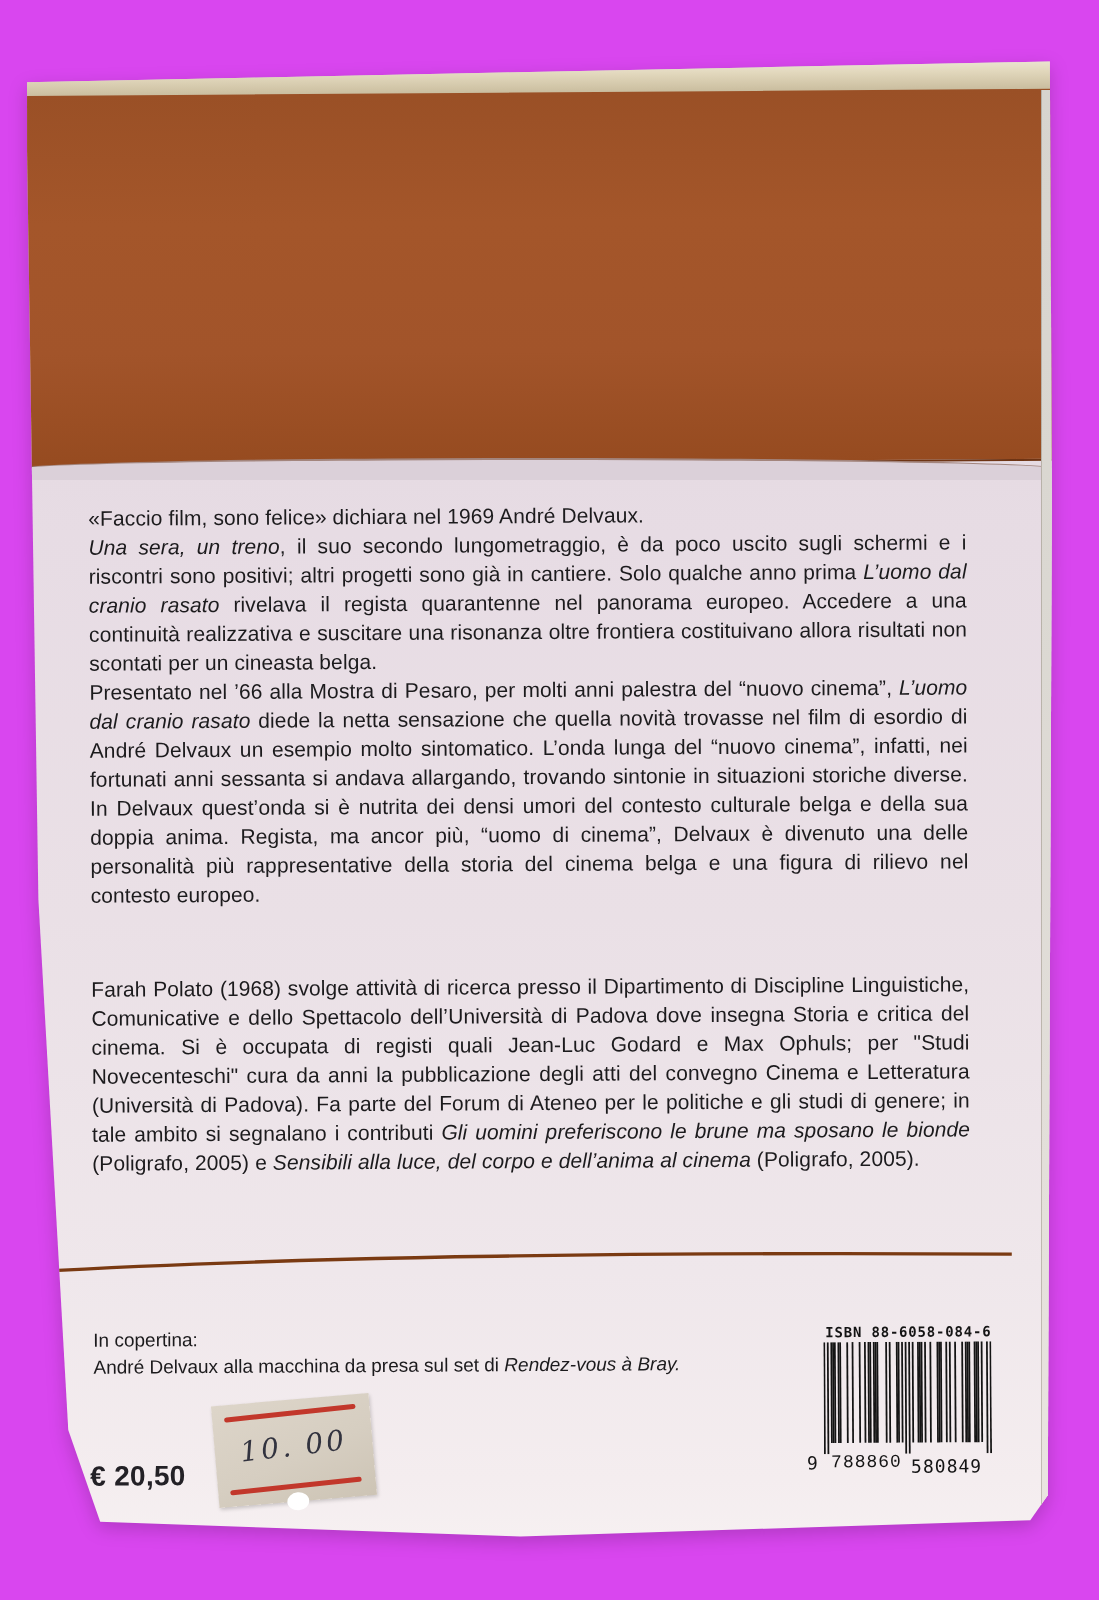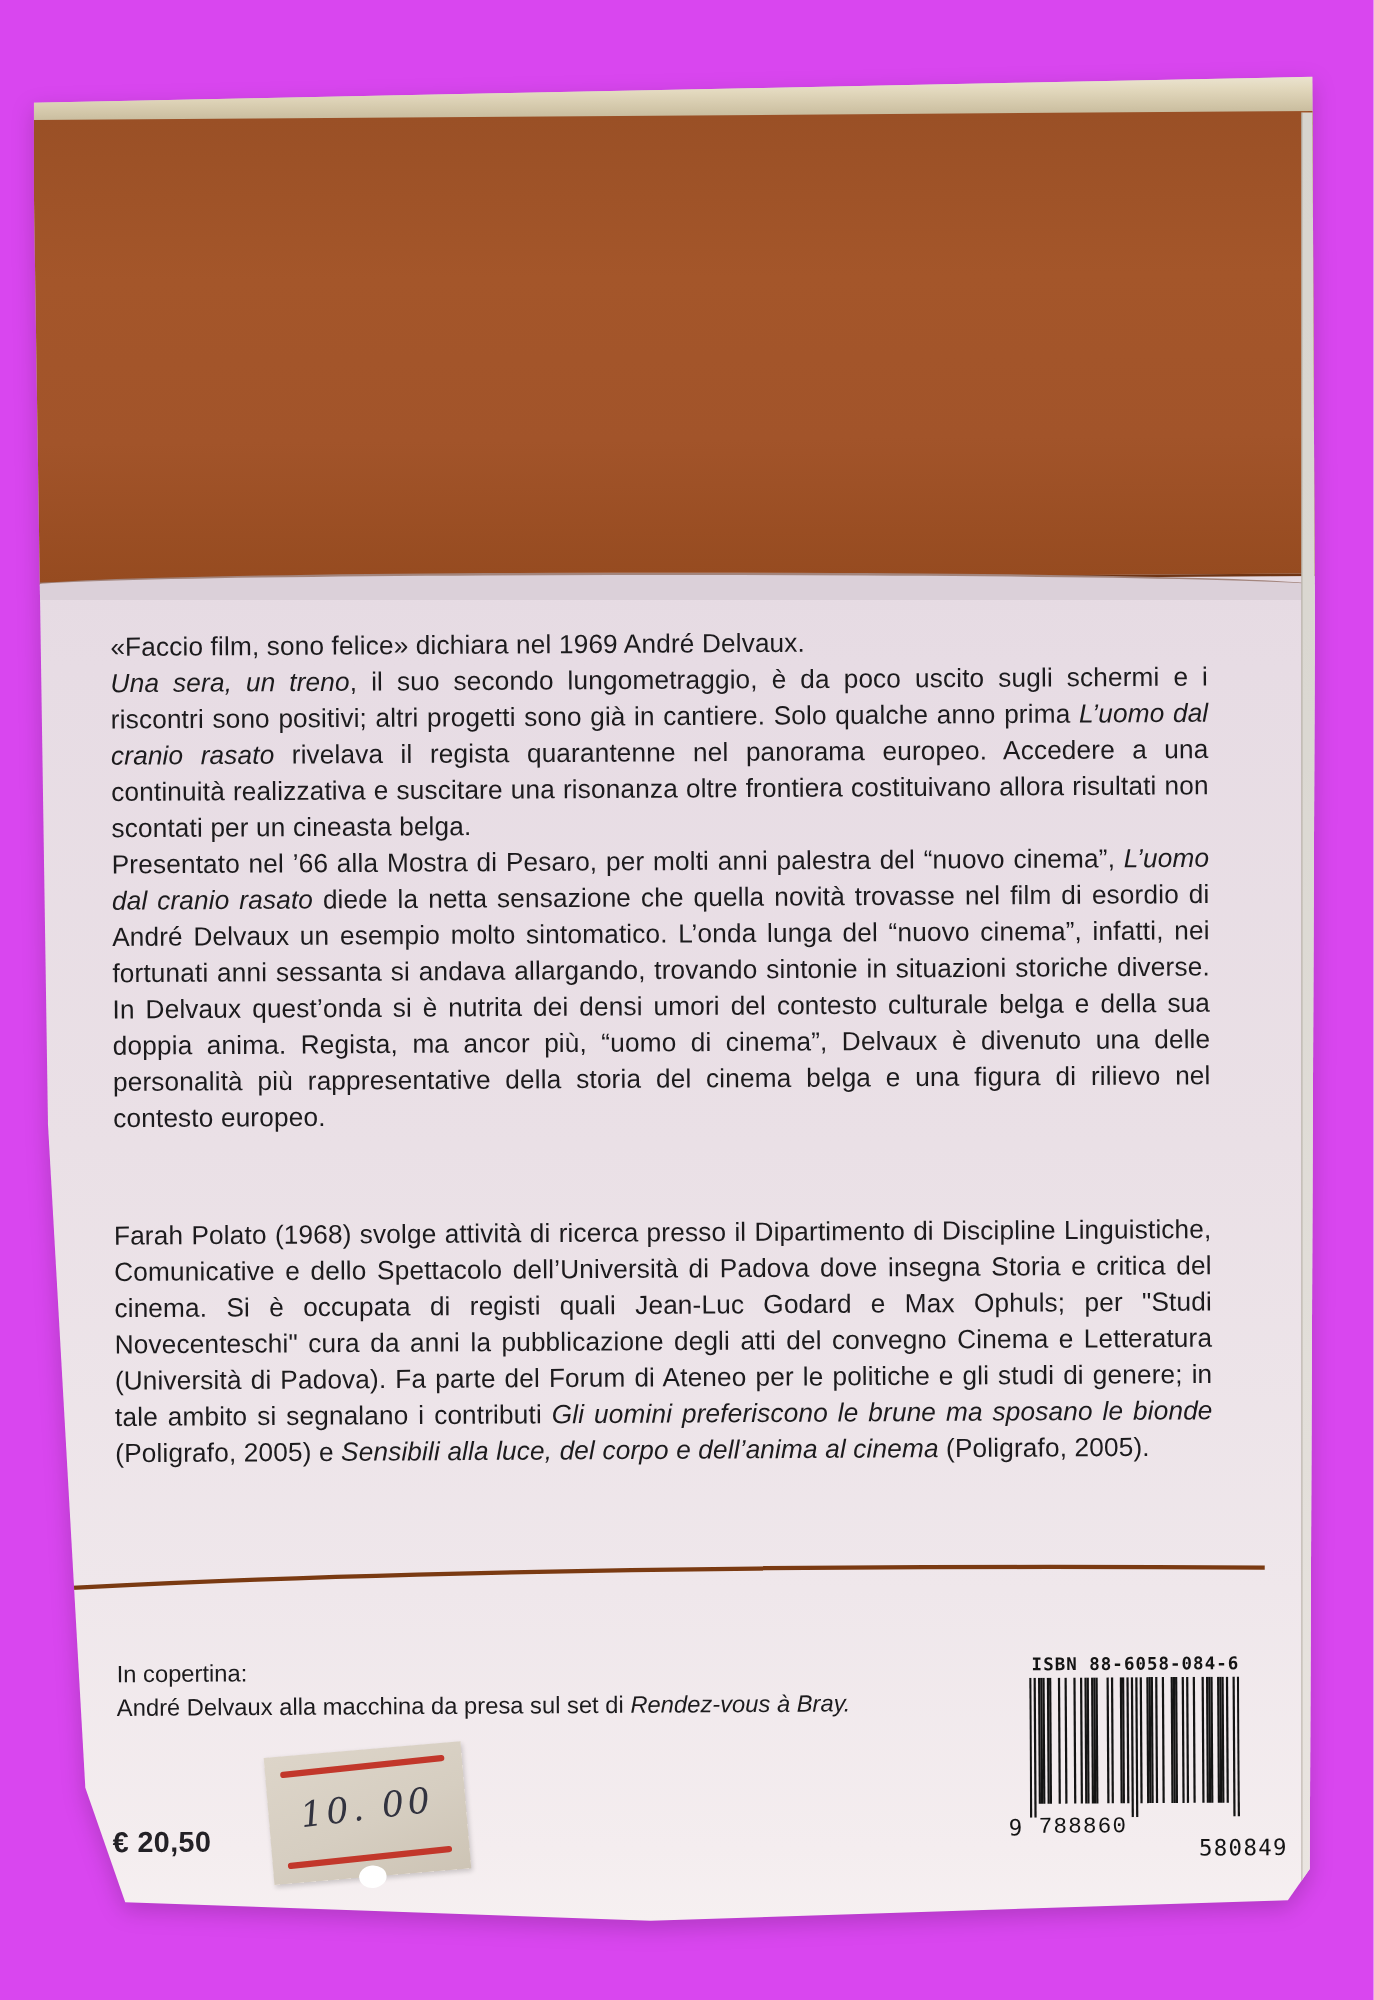--- a/index.html
+++ b/index.html
@@ -35,22 +35,22 @@
         line-height:26.5px;color:#1c1b1d;}
   .caption p{margin:0;}
   .isbn-label{position:absolute;left:797px;top:1266px;width:200px;
         font-family:"DejaVu Sans Mono",monospace;font-weight:bold;font-size:14px;
         letter-spacing:0.8px;color:#141414;white-space:nowrap;}
   .barcode{position:absolute;left:795px;top:1284px;width:168px;height:112px;}
   .barcode-digits{position:absolute;left:778px;top:1394px;width:200px;height:22px;
         font-family:"DejaVu Sans Mono",monospace;font-size:18px;color:#141414;}
   .bd9{position:absolute;left:0;top:0;}
   .bdg1{position:absolute;left:24px;top:0;letter-spacing:1px;font-family:Liberation Mono, monospace;}
-  .bdg2{position:absolute;left:104px;top:17px;letter-spacing:1px;margin-left:48px;}
-  .price{position:absolute;left:61px;top:1398px;font-size:23px;font-weight:bold;
+  .bdg2{position:absolute;left:104px;top:4px;letter-spacing:1px;}
+  .price{position:absolute;left:61px;top:1398px;font-size:28px;font-weight:bold;
         color:#232126;letter-spacing:0.3px;}
   .sticker{position:absolute;left:186px;top:1338px;width:158px;height:102px;
         background:linear-gradient(160deg,#ddd5c9 0%,#d6cec1 55%,#cdc4b5 100%);
         transform:rotate(-4.5deg);box-shadow:1px 2px 4px rgba(0,0,0,0.18);}
   .sticker .line{position:absolute;left:12px;right:14px;height:5px;background:#c2372b;
         border-radius:3px;}
   .sticker .line.top{top:11px;transform:rotate(-1.2deg);}
   .sticker .line.bot{bottom:13px;transform:rotate(-1.2deg);}
   .sticker .value{position:absolute;left:0;right:0;top:30px;text-align:center;
         font-family:"DejaVu Serif",serif;font-style:italic;font-size:28px;

